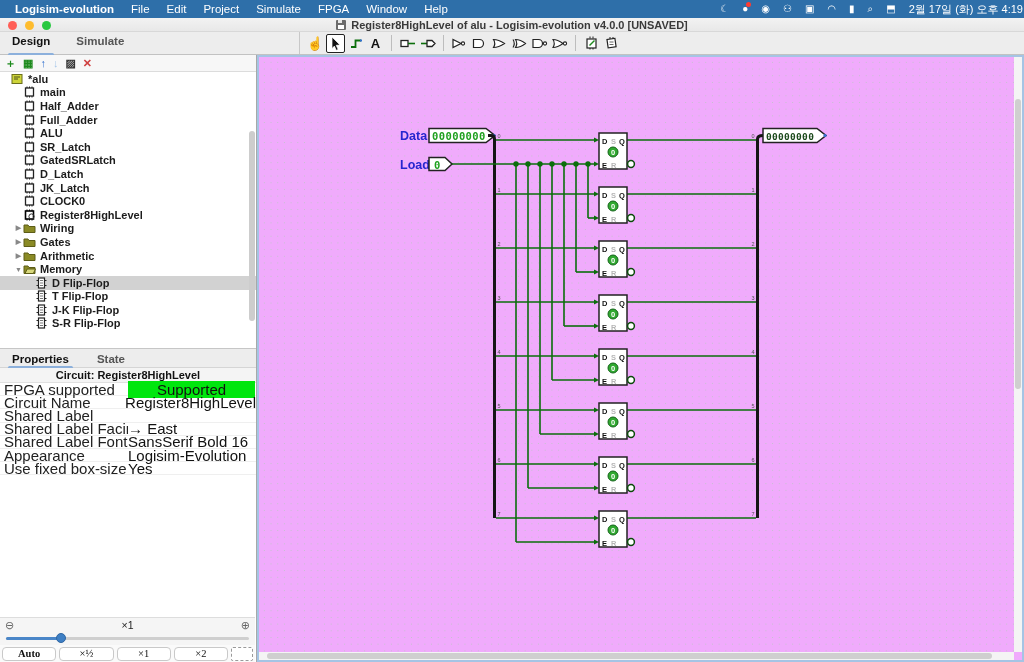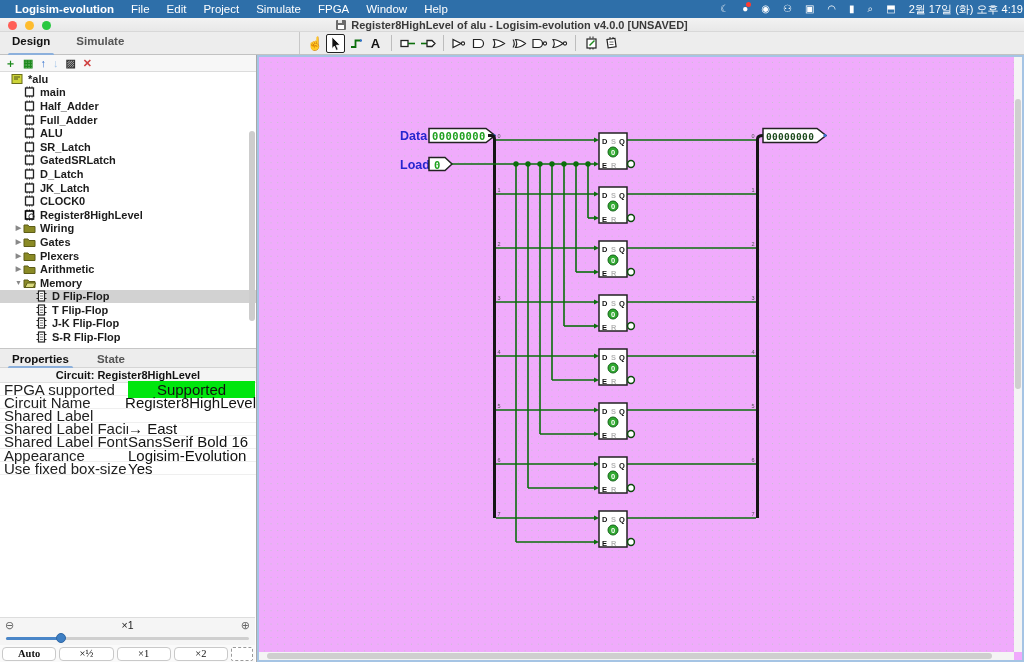--- a/index.html
+++ b/index.html
@@ -349,28 +349,20 @@
             </svg></span>
           <span>Wiring</span>
         </div>
         <div class="tree-row">
           <span style="width: 14px; flex: 0 0 auto;"></span>
           <span class="tw-arrow">▶</span>
           <span class="tree-icon"><svg width="13" height="12">
               <path d="M1 3 l4 0 1 1.5 6 0 0 6 -11 0 z" fill="#8a8a25" stroke="#5d5d18"></path>
             </svg></span>
           <span>Gates</span>
-        </div>
-        <div class="tree-row">
-          <span style="width: 14px; flex: 0 0 auto;"></span>
-          <span class="tw-arrow">▶</span>
-          <span class="tree-icon"><svg width="13" height="12">
-              <path d="M1 3 l4 0 1 1.5 6 0 0 6 -11 0 z" fill="#8a8a25" stroke="#5d5d18"></path>
-            </svg></span>
-          <span>Plexers</span>
         </div>
         <div class="tree-row">
           <span style="width: 14px; flex: 0 0 auto;"></span>
           <span class="tw-arrow">▶</span>
           <span class="tree-icon"><svg width="13" height="12">
               <path d="M1 3 l4 0 1 1.5 6 0 0 6 -11 0 z" fill="#8a8a25" stroke="#5d5d18"></path>
             </svg></span>
           <span>Arithmetic</span>
         </div>
         <div class="tree-row">

